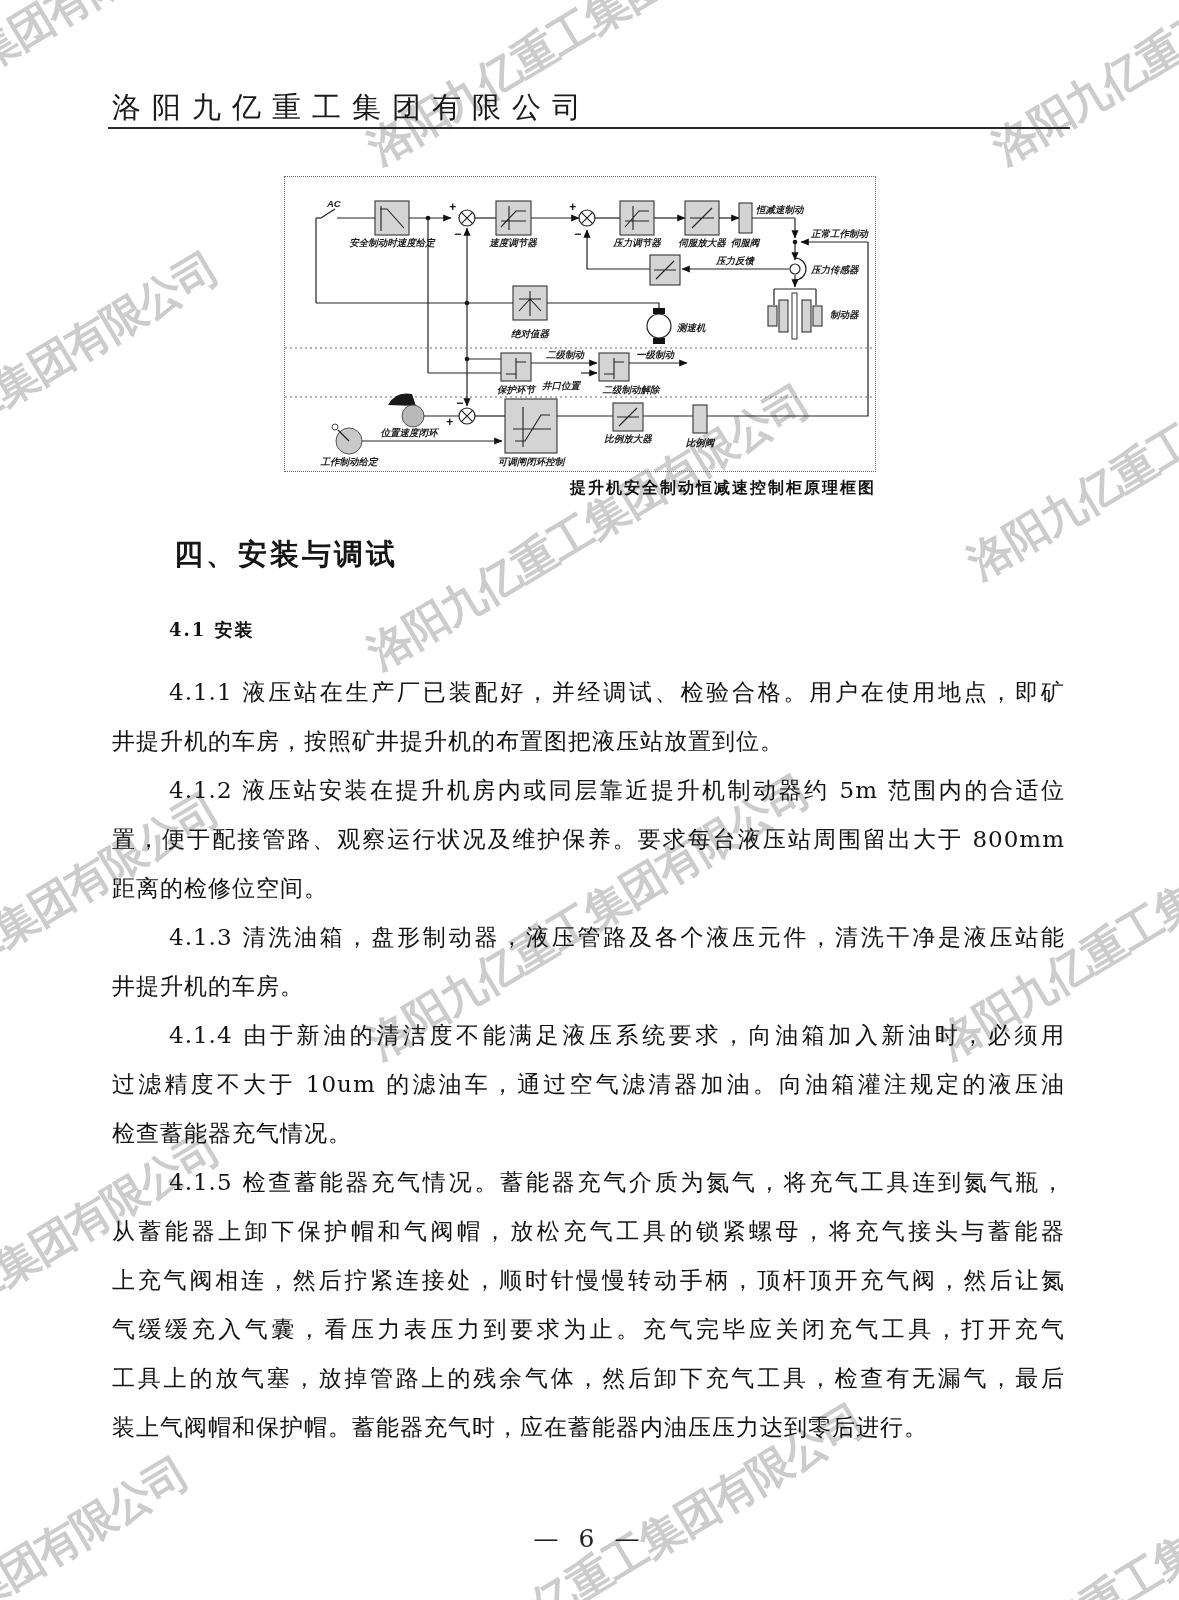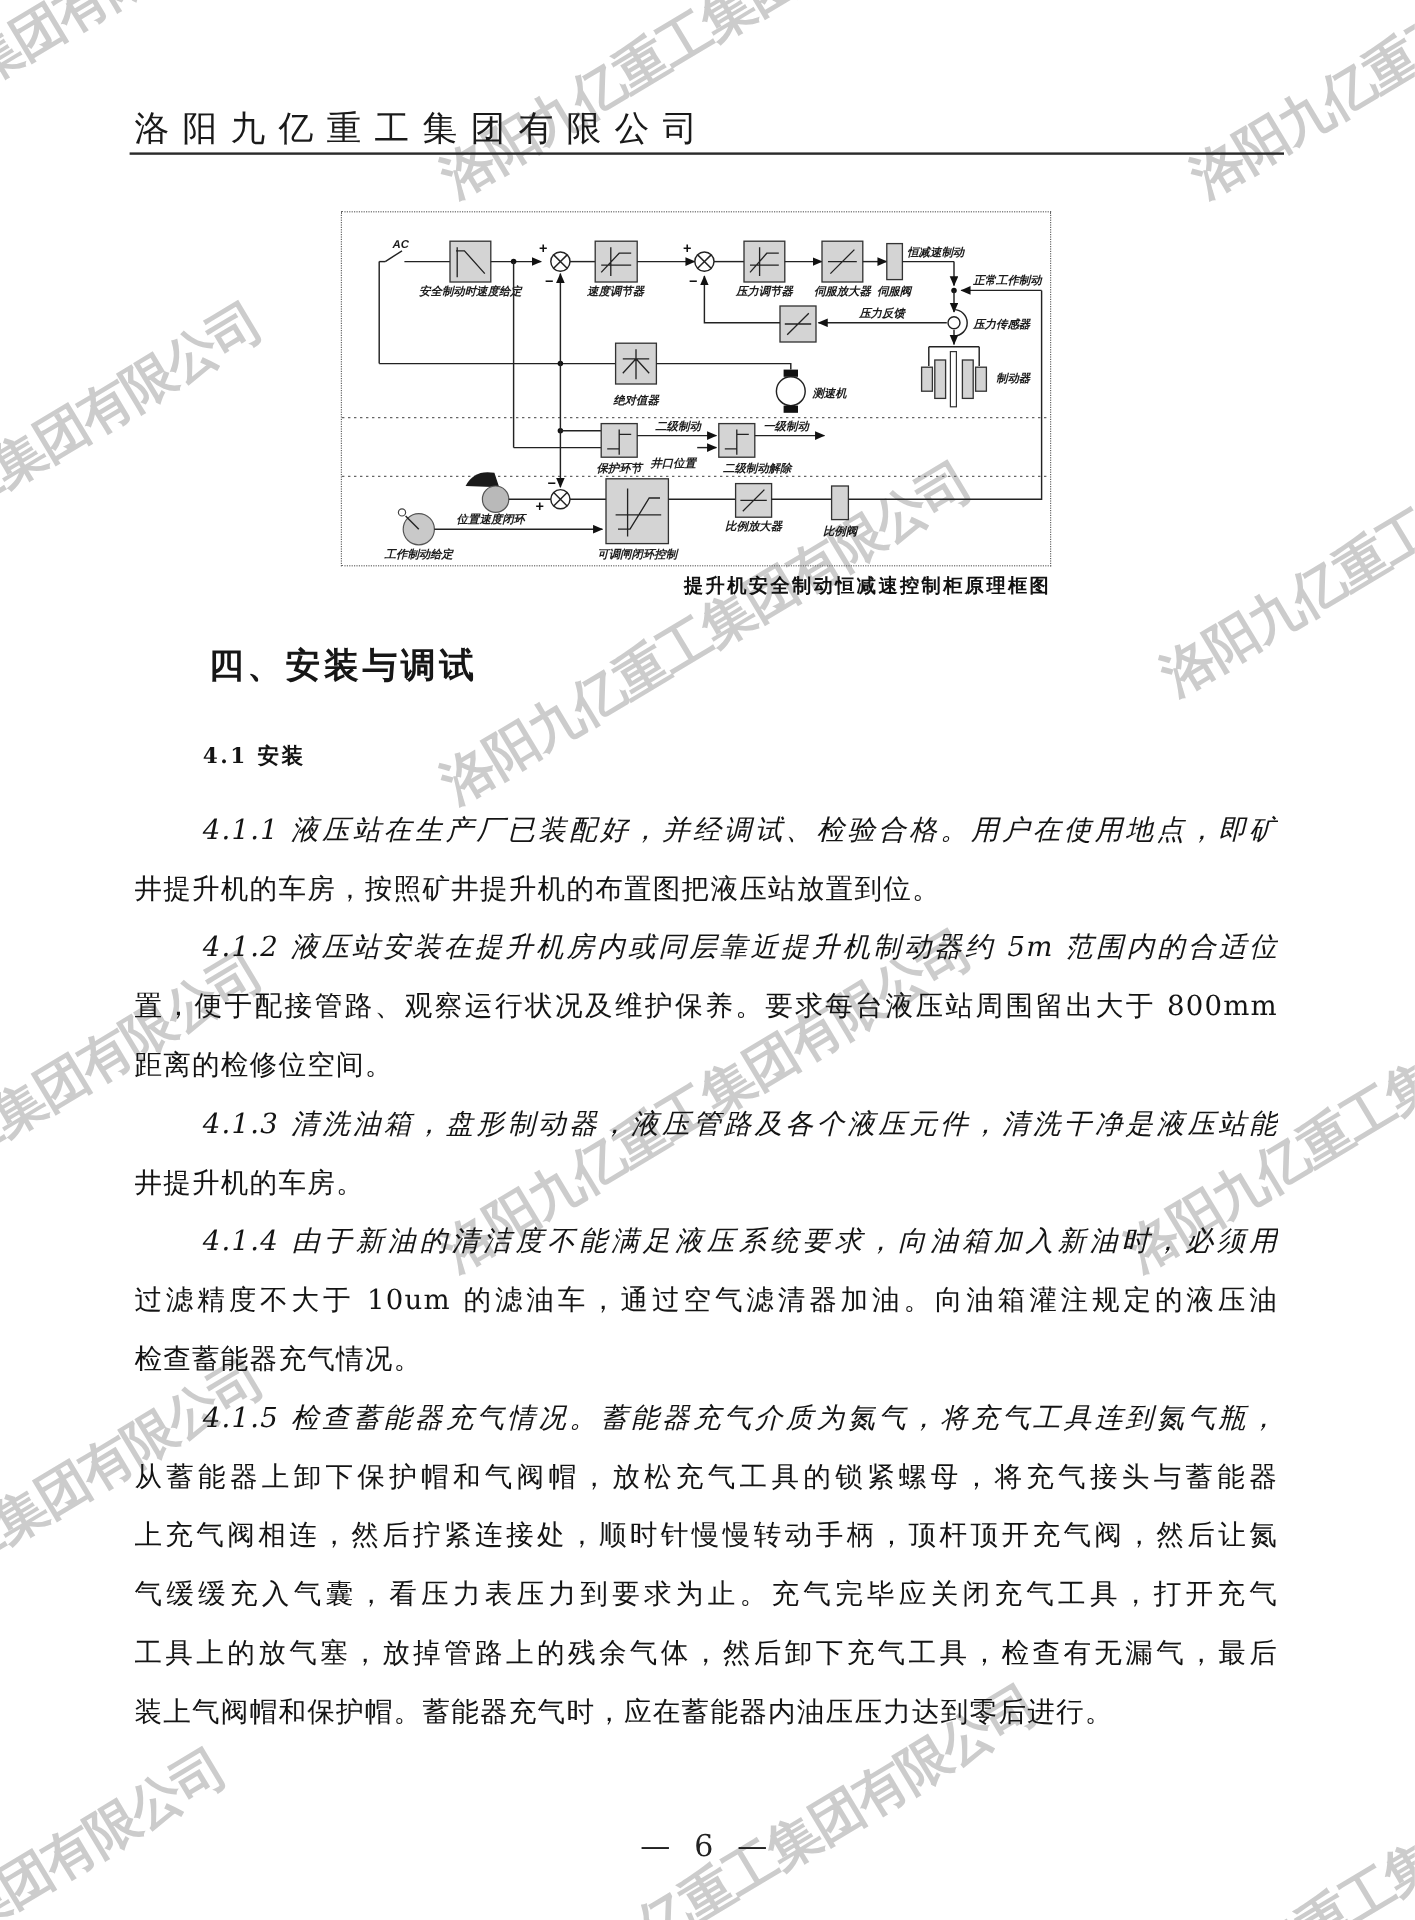--- a/index.html
+++ b/index.html
@@ -44,21 +44,21 @@
   }
   .body-paragraphs{
     position:absolute;left:112px;top:668px;width:953px;
     font-size:23px;color:#141414;
   }
   .bl{
     height:49px;line-height:49px;overflow:hidden;
     text-align:justify;letter-spacing:1px;
   }
   .bl.fill{text-align-last:justify;}
-  .bl.indent{padding-left:57px;font-style:italic;}
+  .bl.indent{padding-left:57px;}
   .page-number{
     position:absolute;left:0;top:1524px;width:1179px;text-align:center;
     font-size:25px;letter-spacing:6px;color:#222;
   }
   
   svg text{font-family:"Liberation Sans","DejaVu Sans",sans-serif;}
   .lbl{font-size:9.5px;font-weight:bold;fill:#1c1c1c;}
   .sgn{font-size:12px;font-weight:bold;fill:#111;}
   .wire{stroke:#222;stroke-width:1.2;fill:none;}
   .dotted{stroke:#666;stroke-width:1;stroke-dasharray:2 3;fill:none;}

